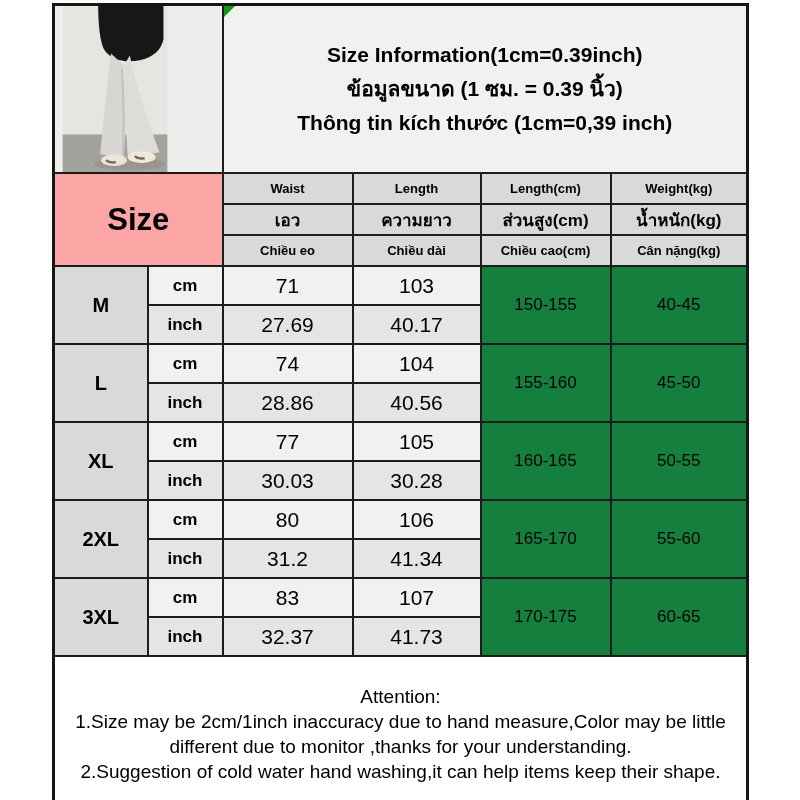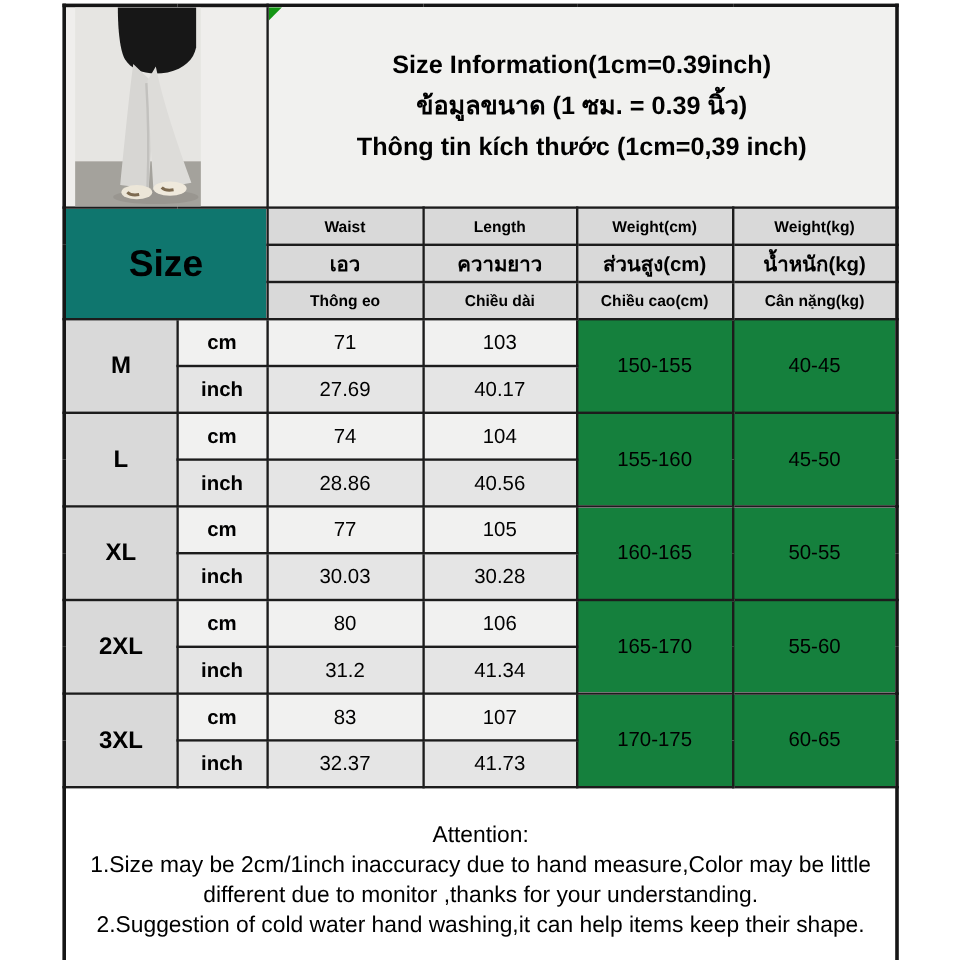--- a/index.html
+++ b/index.html
@@ -27,30 +27,30 @@
   td.photo-cell{background:#efeeec;vertical-align:top;text-align:left;}
   .photo-wrap{width:106px;height:166px;margin-left:7px;display:block;}
 
   
   td.title-cell{background:#f1f1ef;position:relative;}
   .green-corner{position:absolute;left:0;top:0;width:0;height:0;
     border-top:11px solid #149614;border-right:11px solid transparent;}
   .title-line{font-weight:bold;font-size:21px;line-height:34px;}
 
   
-  td.size-head{background:#0f766e;font-weight:bold;font-size:31px;}
+  td.size-head{background:#fca5a5;font-weight:bold;font-size:31px;}
   td.col-head{background:#d9d9d9;font-weight:bold;font-size:13px;}
   td.col-head.th{font-size:17px;}
 
   
   td.size-label{background:#d9d9d9;font-weight:bold;font-size:20px;}
   td.unit-cell{font-weight:bold;font-size:17px;}
   td.row-cm{background:#f1f1f0;}
   td.row-inch{background:#e5e5e5;}
-  td.val{font-size:17px;font-weight:400;}
+  td.val{font-size:21px;font-weight:400;}
   td.range-cell{background:#15803d;font-size:17px;font-weight:400;}
 
   
   td.attention-cell{background:#ffffff;text-align:left;vertical-align:top;
     padding:5px 6px 0 6px;font-size:19px;line-height:25px;font-weight:400;}
 </style>
 </head>
 <body>
 
 <div class="sheet">
@@ -86,31 +86,31 @@
         <div class="title-line">Size Information(1cm=0.39inch)</div>
         <div class="title-line">ข้อมูลขนาด (1 ซม. = 0.39 นิ้ว)</div>
         <div class="title-line">Thông tin kích thước (1cm=0,39 inch)</div>
       </td>
     </tr>
 
     <tr class="head-row">
       <td class="size-head" colspan="2" rowspan="3">Size</td>
       <td class="col-head">Waist</td>
       <td class="col-head">Length</td>
-      <td class="col-head">Weight(cm)</td>
+      <td class="col-head">Length(cm)</td>
       <td class="col-head">Weight(kg)</td>
     </tr>
     <tr class="head-row">
       <td class="col-head th">เอว</td>
       <td class="col-head th">ความยาว</td>
       <td class="col-head th">ส่วนสูง(cm)</td>
       <td class="col-head th">น้ำหนัก(kg)</td>
     </tr>
     <tr class="head-row">
-      <td class="col-head">Thông eo</td>
+      <td class="col-head">Chiều eo</td>
       <td class="col-head">Chiều dài</td>
       <td class="col-head">Chiều cao(cm)</td>
       <td class="col-head">Cân nặng(kg)</td>
     </tr>
 
     <tr class="data-row">
       <td class="size-label" rowspan="2">M</td>
       <td class="unit-cell row-cm">cm</td>
       <td class="val row-cm">71</td>
       <td class="val row-cm">103</td>

